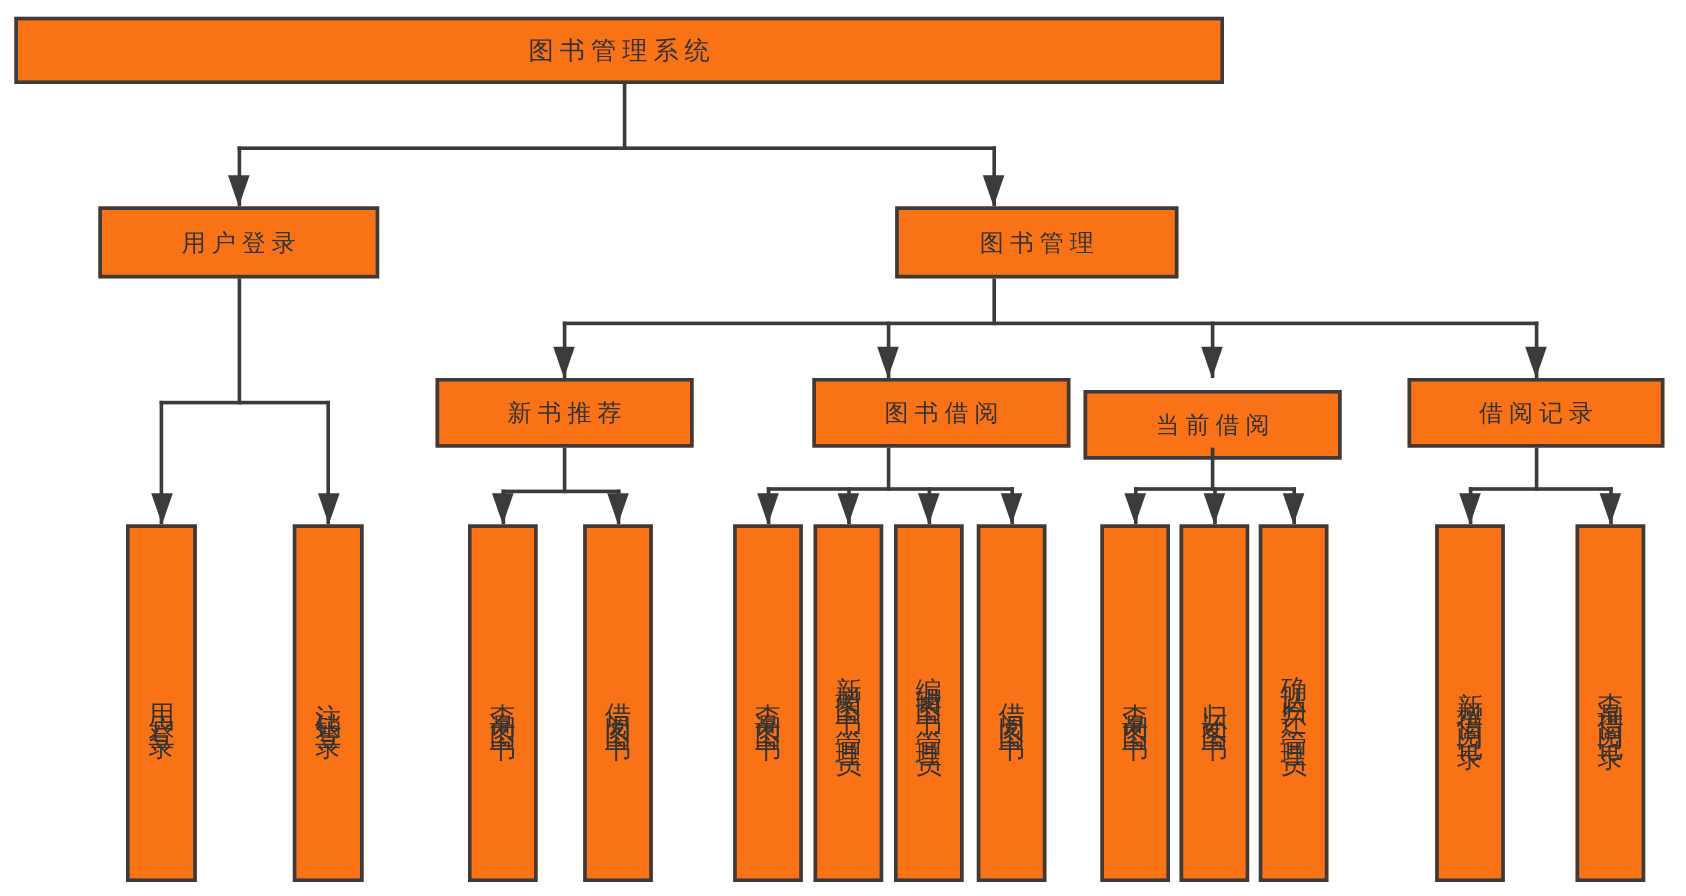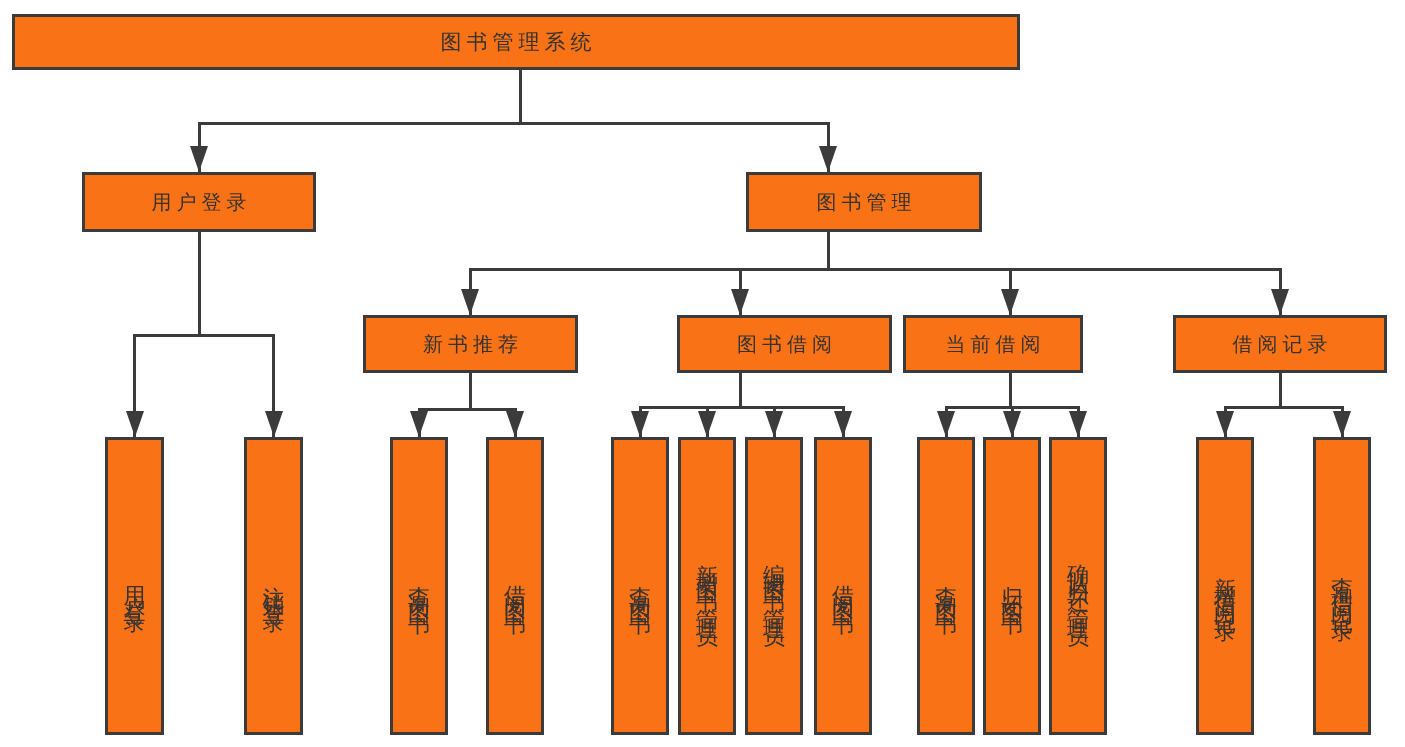--- a/index.html
+++ b/index.html
@@ -63,21 +63,21 @@
     <div class="line" style="left:1278.5px;top:268px;width:3px;height:47px;"></div>
     <div class="arrow" style="left:1271px;top:289px;"></div>
   </div>
 
   <div class="box" style="left:363px;top:315px;width:215px;height:58px;">
     <span class="hl">新书推荐</span>
   </div>
   <div class="box" style="left:633px;top:315px;width:215px;height:58px;margin-left:44px;">
     <span class="hl">图书借阅</span>
   </div>
-  <div class="box" style="left:903px;top:315px;width:180px;height:58px;">
+  <div class="box" style="left:903px;top:325px;width:215px;height:58px;">
     <span class="hl">当前借阅</span>
   </div>
   <div class="box" style="left:1173px;top:315px;width:214px;height:58px;">
     <span class="hl">借阅记录</span>
   </div>
 
   <div>
     <div class="line" style="left:468.5px;top:373px;width:3px;height:38px;"></div>
     <div class="line" style="left:417.5px;top:408px;width:99px;height:3px;"></div>
     <div class="line" style="left:417.5px;top:408px;width:3px;height:29px;"></div>

